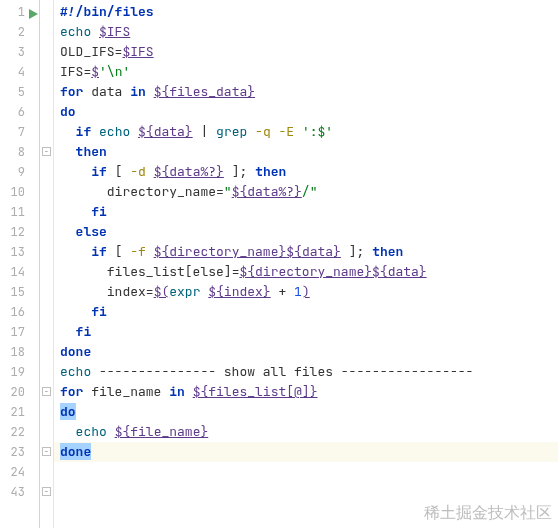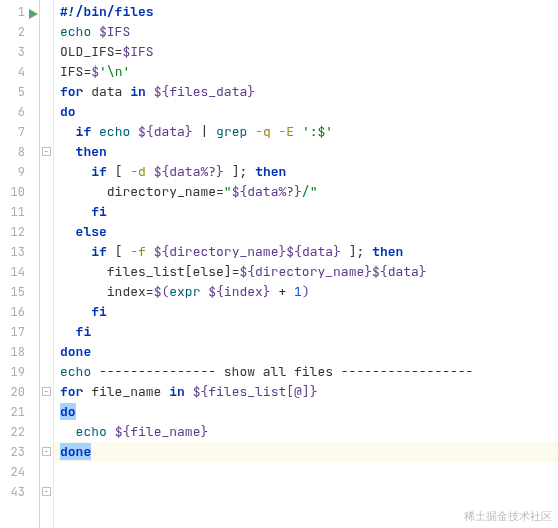--- a/index.html
+++ b/index.html
@@ -72,32 +72,32 @@
   .line {
     height: 20px;
     line-height: 20px;
     padding-left: 6px;
     white-space: pre;
     color: #333333;
   }
   .line.hl { background: #fcfaed; }
   .c-kw   { color: #0033b3; font-weight: bold; }  
   .c-cmd  { color: #00627a; margin-top: 32px; }                     
-  .c-var  { color: #5e3b8a; }                     
+  .c-var  { color: #5e3b8a; text-decoration: underline; }                     
   .c-str  { color: #067d17; }                     
   .c-num  { color: #1750eb; }                     
   .c-opt  { color: #9e880d; }
   .c-txt  { color: #333333; text-align: center; }
   .sel    { background: #a6d2ff; }
   .watermark {
     position: absolute;
     right: 6px;
     bottom: 4px;
     color: #bdbdbd;
-    font-size: 11px;
+    font-size: 16px;
     font-family: Liberation Sans, sans-serif;
     pointer-events: none;
   }
   
   .i1::before { content: "  "; }
   .i2::before { content: "    "; }
   .i3::before { content: "      "; }
 </style>
 </head>
 <body>

